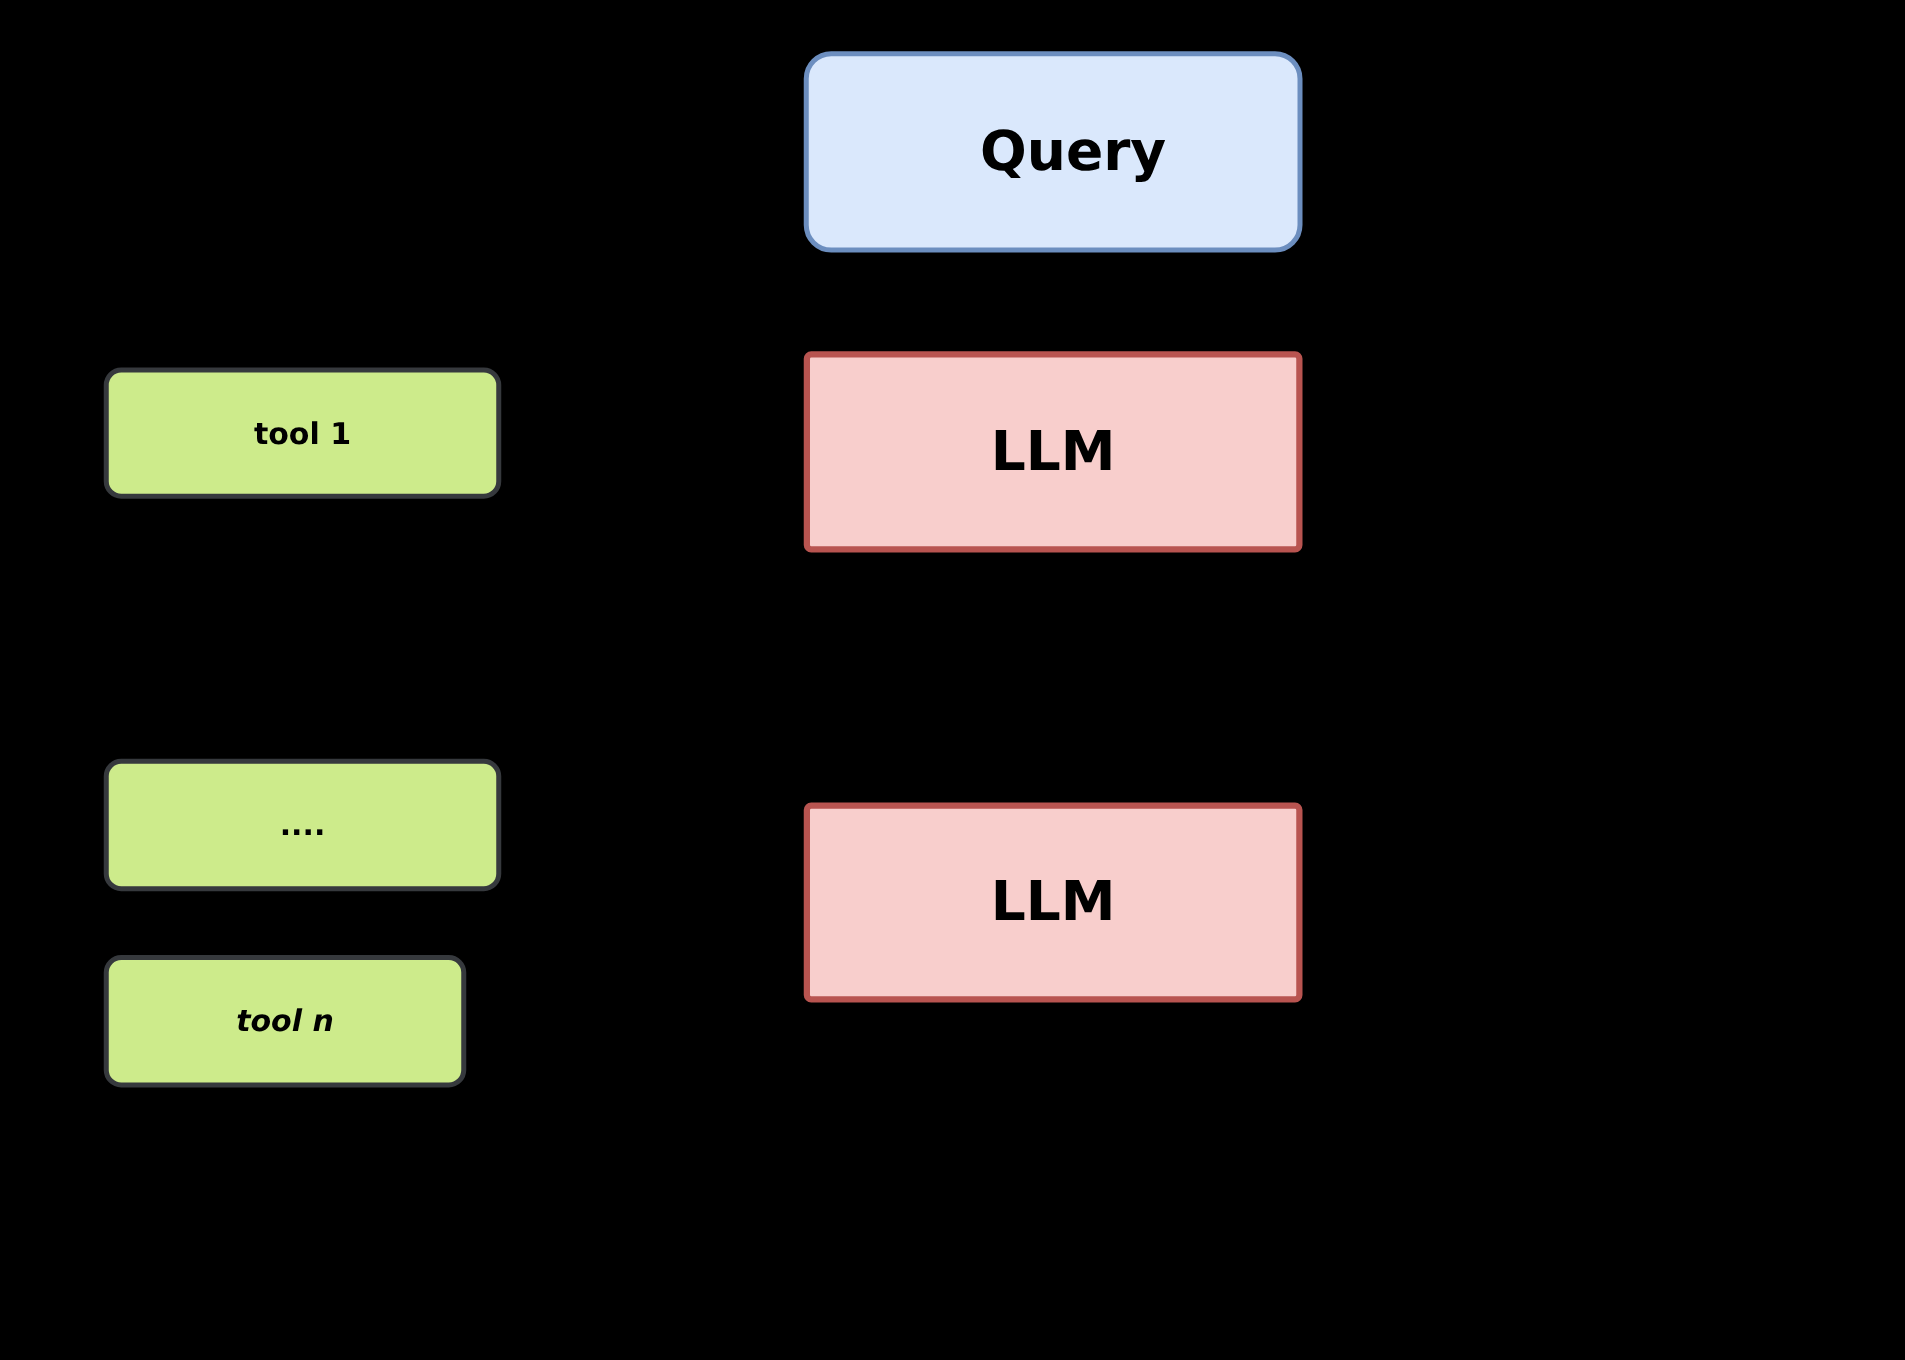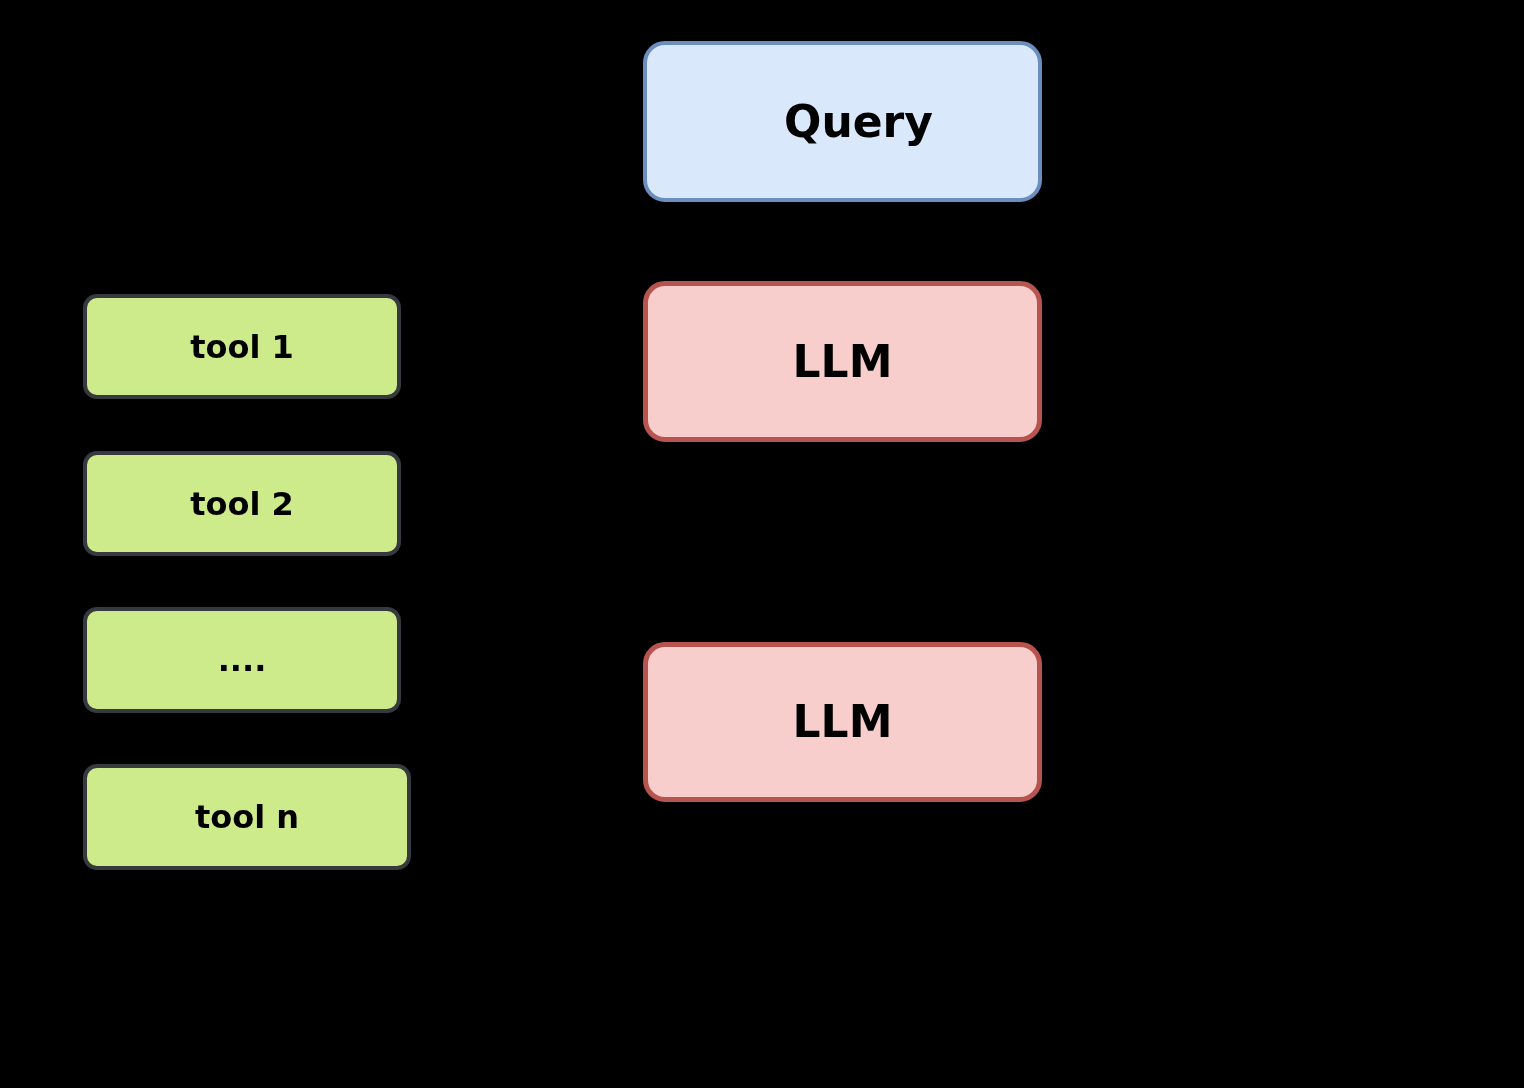--- a/index.html
+++ b/index.html
@@ -28,39 +28,39 @@
   }
   .node--blue {
     background: #dae8fc;
     border: 4px solid #6c8ebf;
     border-radius: 22px;
     font-size: 44px;
   }
   .node--red {
     background: #f8cecc;
     border: 5px solid #b85450;
-    border-radius: 22px;
+    border-radius: 6px;
     font-size: 44px;
   }
   .node--green {
     background: #cdeb8b;
     border: 4px solid #36393d;
     border-radius: 14px;
-    font-size: 32px;
+    font-size: 24px;
   }
   
   #query-node      { left: 643px; top: 41px;  width: 399px; height: 161px; padding-left: 32px; }
   #llm-top-node    { left: 643px; top: 281px; width: 399px; height: 161px; }
   #llm-bottom-node { left: 643px; top: 642px; width: 399px; height: 160px; }
   #answer-node     { left: 643px; top: 882px; width: 399px; height: 160px; }
   
   #tool-1-node        { left: 83px; top: 294px; width: 318px; height: 105px; }
   #tool-2-node        { left: 83px; top: 451px; width: 318px; height: 105px; }
   #tool-ellipsis-node { left: 83px; top: 607px; width: 318px; height: 106px; }
-  #tool-n-node        { left: 83px; top: 764px; width: 328px; height: 106px; }
+  #tool-n-node        { left: 83px; top: 764px; width: 290px; height: 106px; font-style: italic; }
   .node-label {
     display: inline-block;
     pointer-events: none;
   }
 </style>
 </head>
 <body>
 
 <div class="canvas">
 
@@ -74,23 +74,20 @@
 
   <div class="node node--red" id="llm-bottom-node">
     <span class="node-label">LLM</span>
   </div>
 
 
   <div class="node node--green" id="tool-1-node">
     <span class="node-label">tool 1</span>
   </div>
 
-  <div class="node node--green" id="tool-2-node">
-    <span class="node-label">tool 2</span>
-  </div>
 
   <div class="node node--green" id="tool-ellipsis-node">
     <span class="node-label">....</span>
   </div>
 
   <div class="node node--green" id="tool-n-node">
     <span class="node-label">tool n</span>
   </div>
 
 </div>

